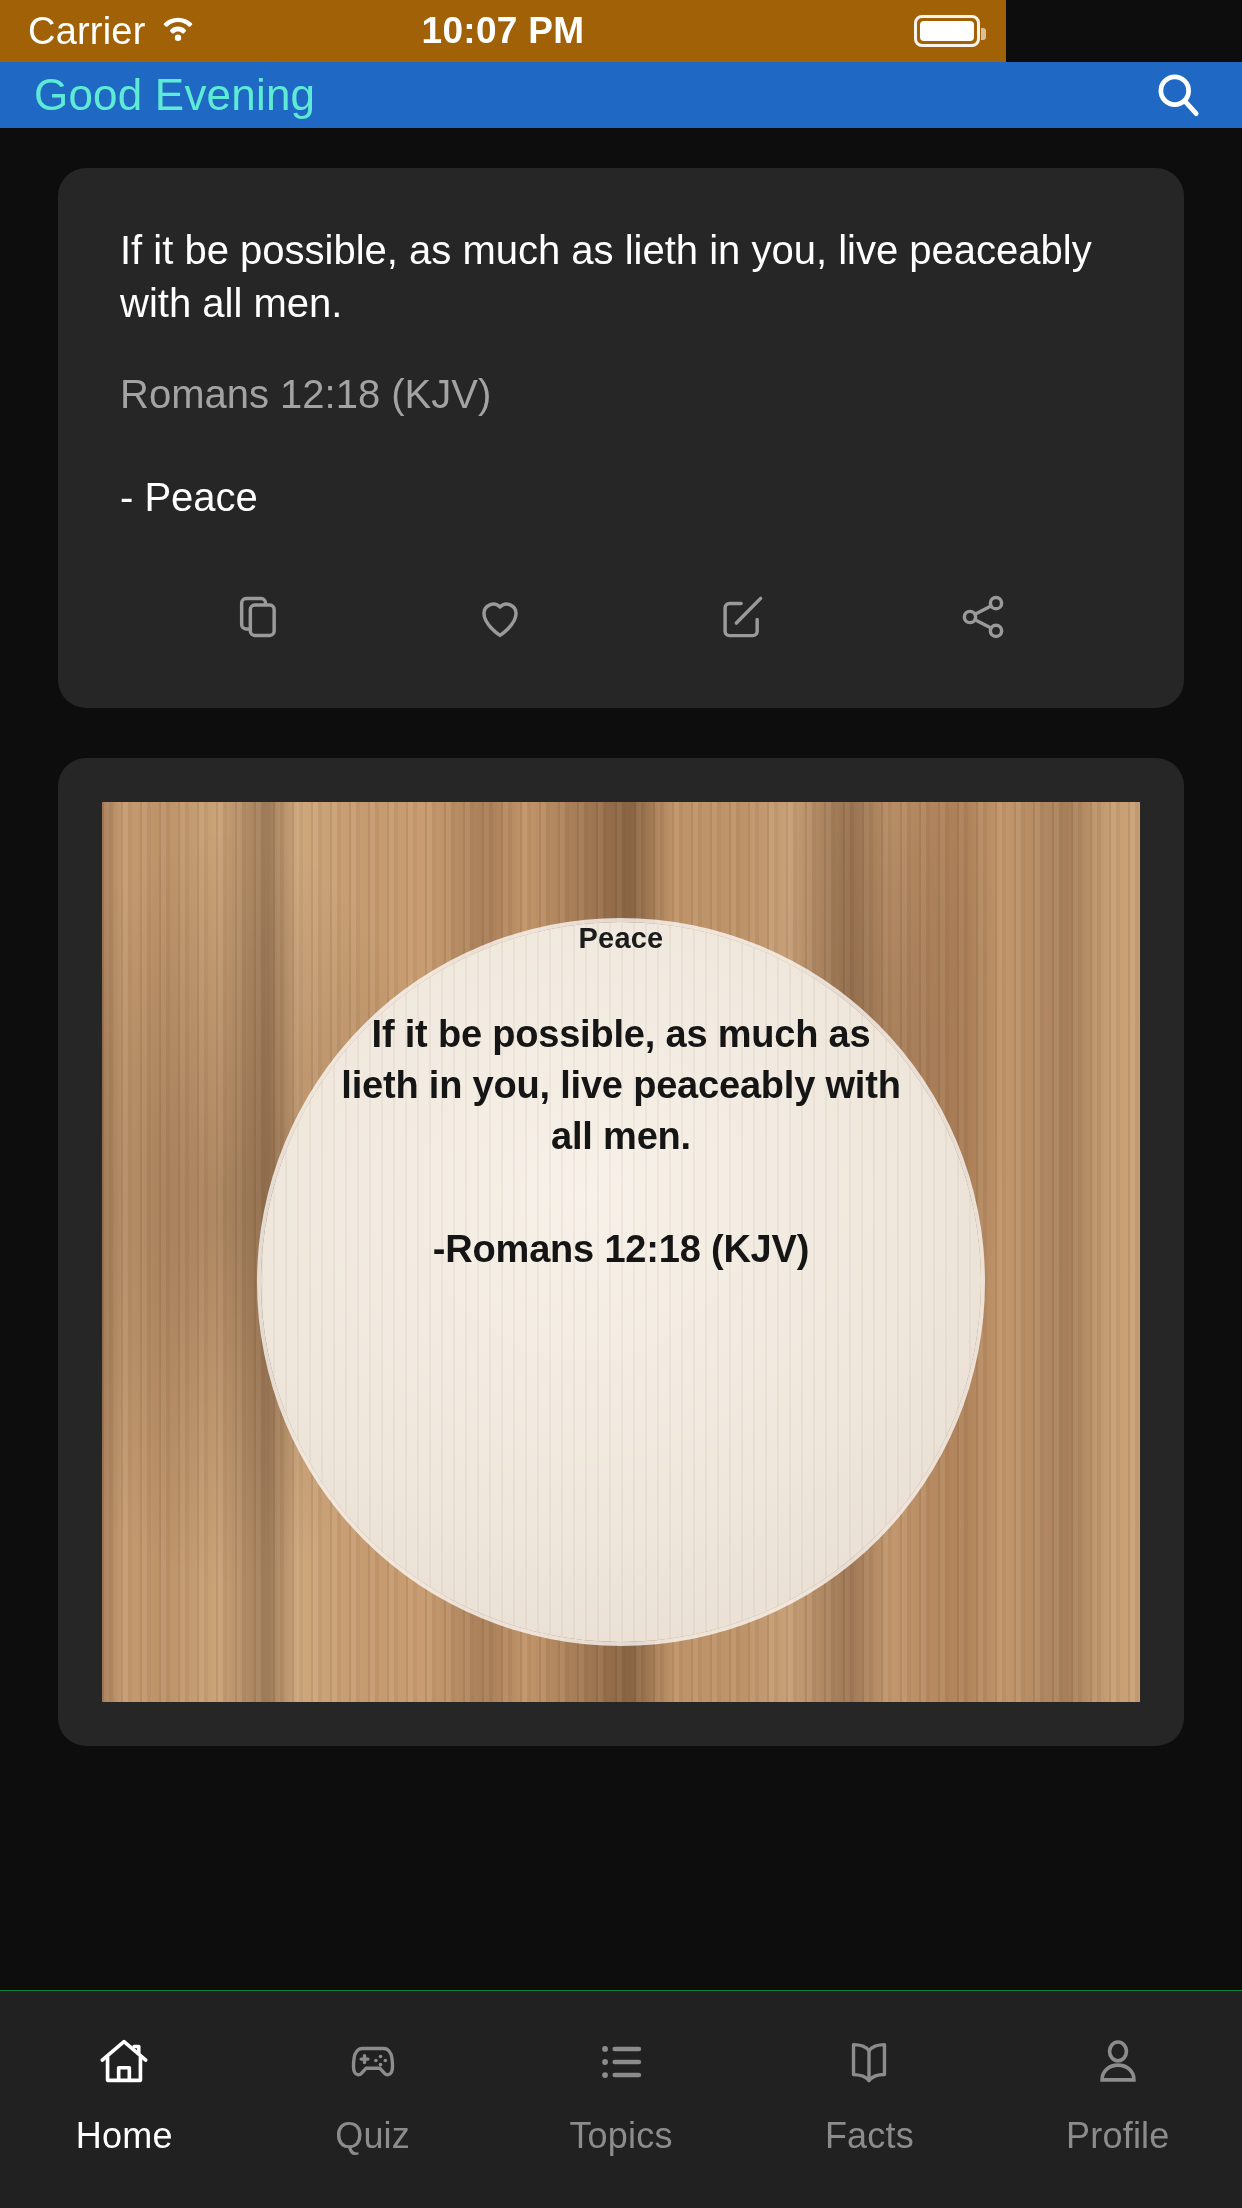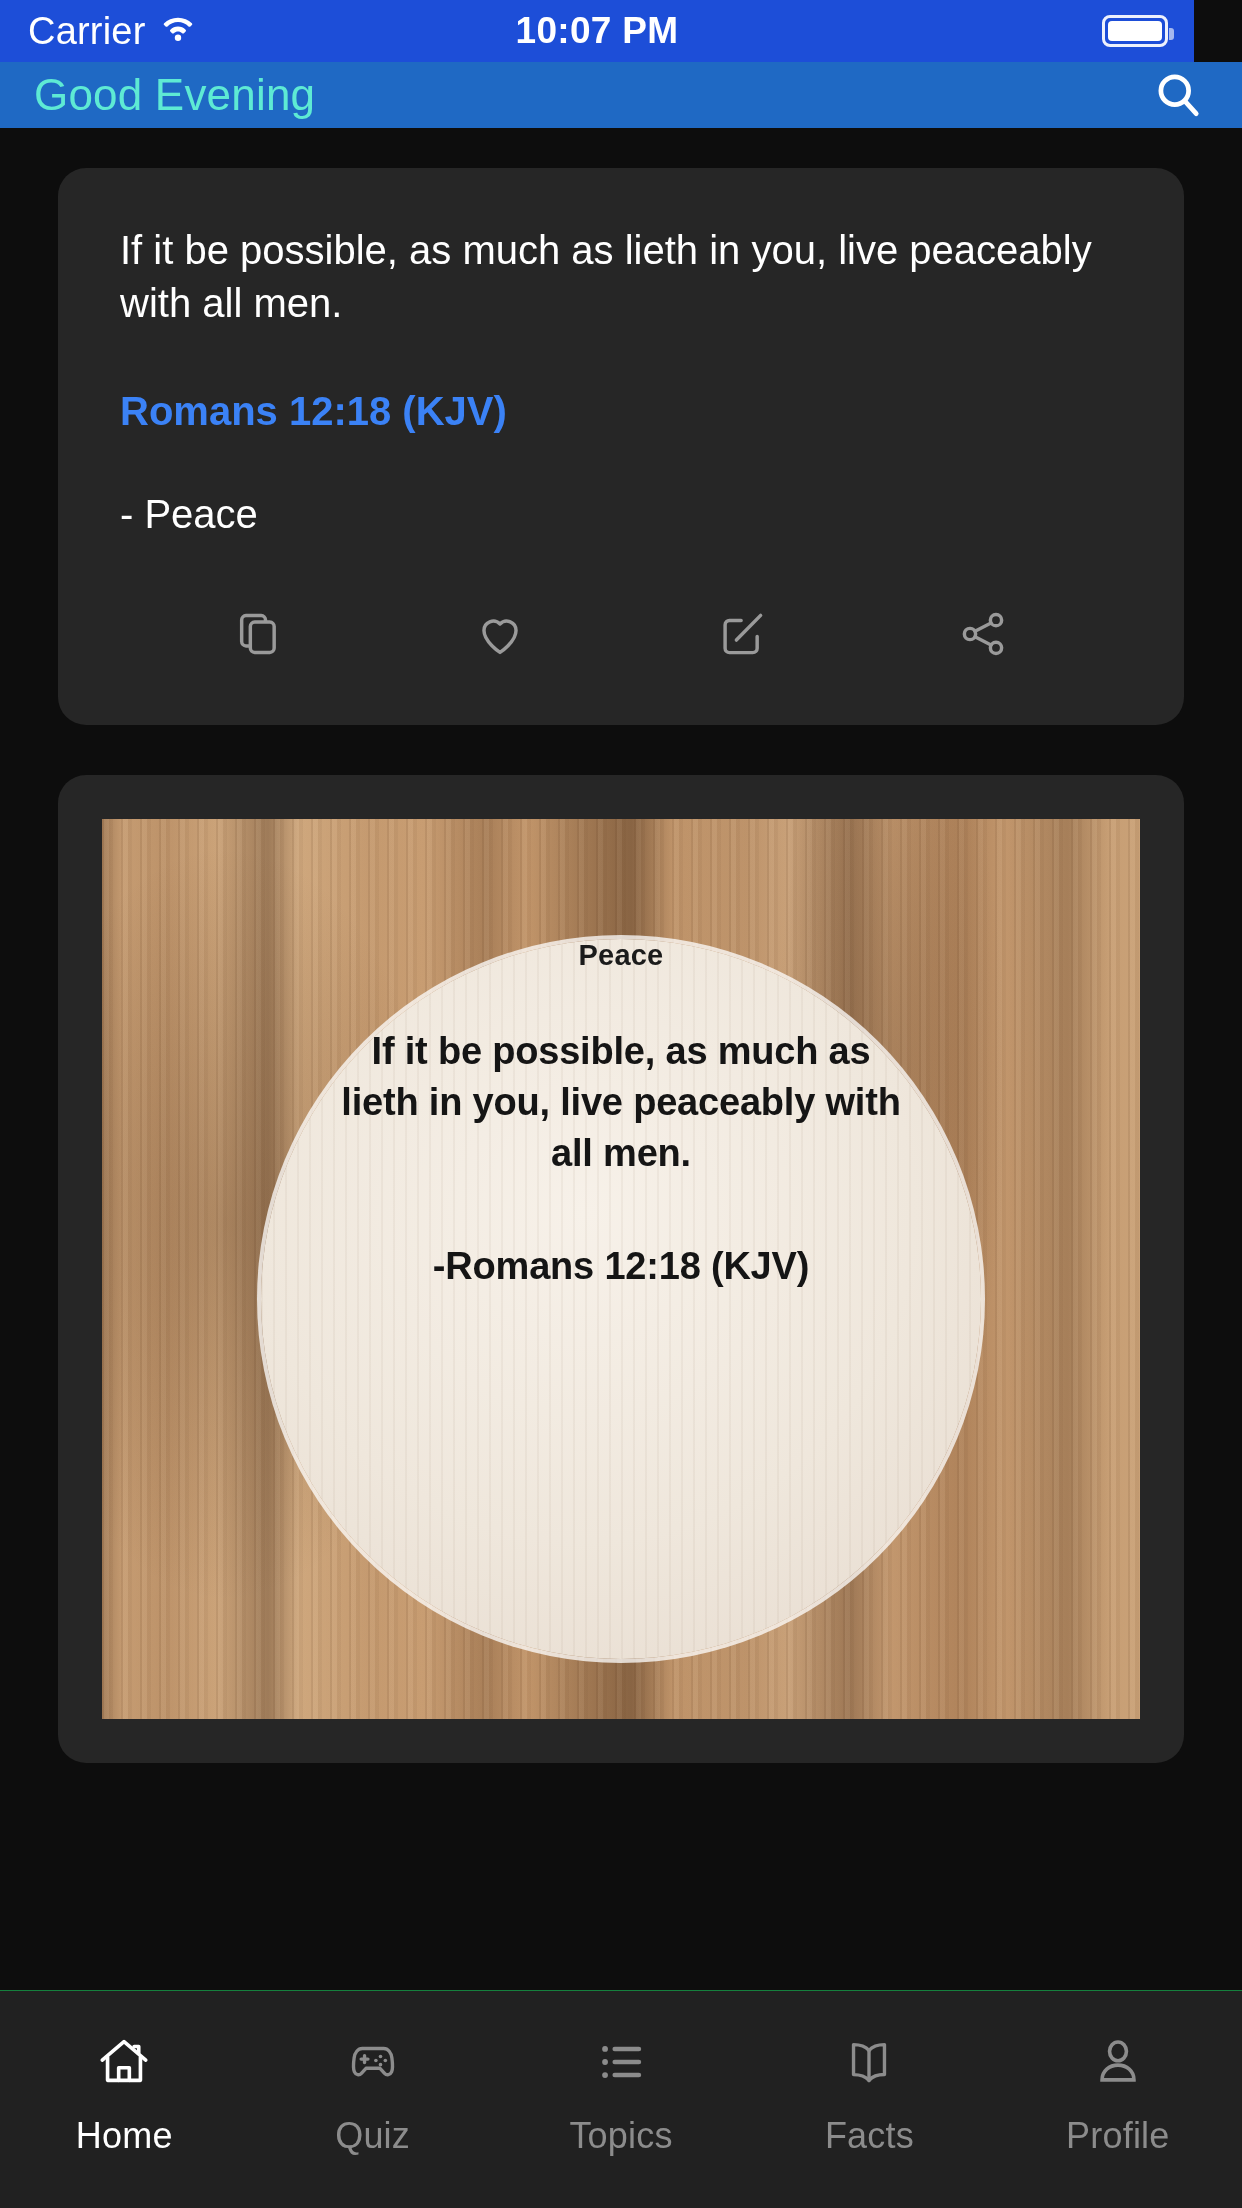--- a/index.html
+++ b/index.html
@@ -7,22 +7,22 @@
   html, body {
     width:1242px; height:2208px;
     background:#0d0d0d;
     font-family:"Liberation Sans", sans-serif;
     overflow:hidden;
   }
   .phone { position:relative; width:1242px; height:2208px; background:#0d0d0d; overflow:hidden; }
 
   
   .statusbar {
-    position:absolute; top:0; left:0; width:1194px; height:62px;
-    background:#1d4ed8; color:#fff;
+    position:absolute; top:0; left:0; width:1006px; height:62px;
+    background:#a16207; color:#fff;
     display:flex; align-items:center;
   }
   .sb-left { position:absolute; left:28px; display:flex; align-items:center; gap:12px; }
   .sb-carrier { font-size:38px; letter-spacing:.2px; }
   .wifi-icon { display:block; }
   .sb-time {
     position:absolute; left:0; right:0; text-align:center;
     font-size:37px; font-weight:bold; letter-spacing:.3px;
   }
   .sb-right { position:absolute; right:26px; display:flex; align-items:center; }
@@ -67,21 +67,21 @@
     margin:40px 58px 0 58px;
     background:#262626;
     border-radius:28px;
   }
 
   .verse-card { padding:56px 62px 0 62px; }
   .verse-text {
     color:#ffffff; font-size:40px; line-height:1.32; font-weight:400;
   }
   .verse-ref {
-    color:#3b82f6; font-size:40px; font-weight:700; margin-top:59px;
+    color:#a3a3a3; font-size:40px; font-weight:400; margin-top:42px;
   }
   .verse-topic {
     color:#ffffff; font-size:40px; font-weight:400; margin-top:58px;
   }
   .actions {
     display:flex; align-items:center; justify-content:space-around;
     padding:62px 18px 56px 18px;
   }
   .action-btn {
     width:86px; height:70px; display:flex; align-items:center; justify-content:center;

